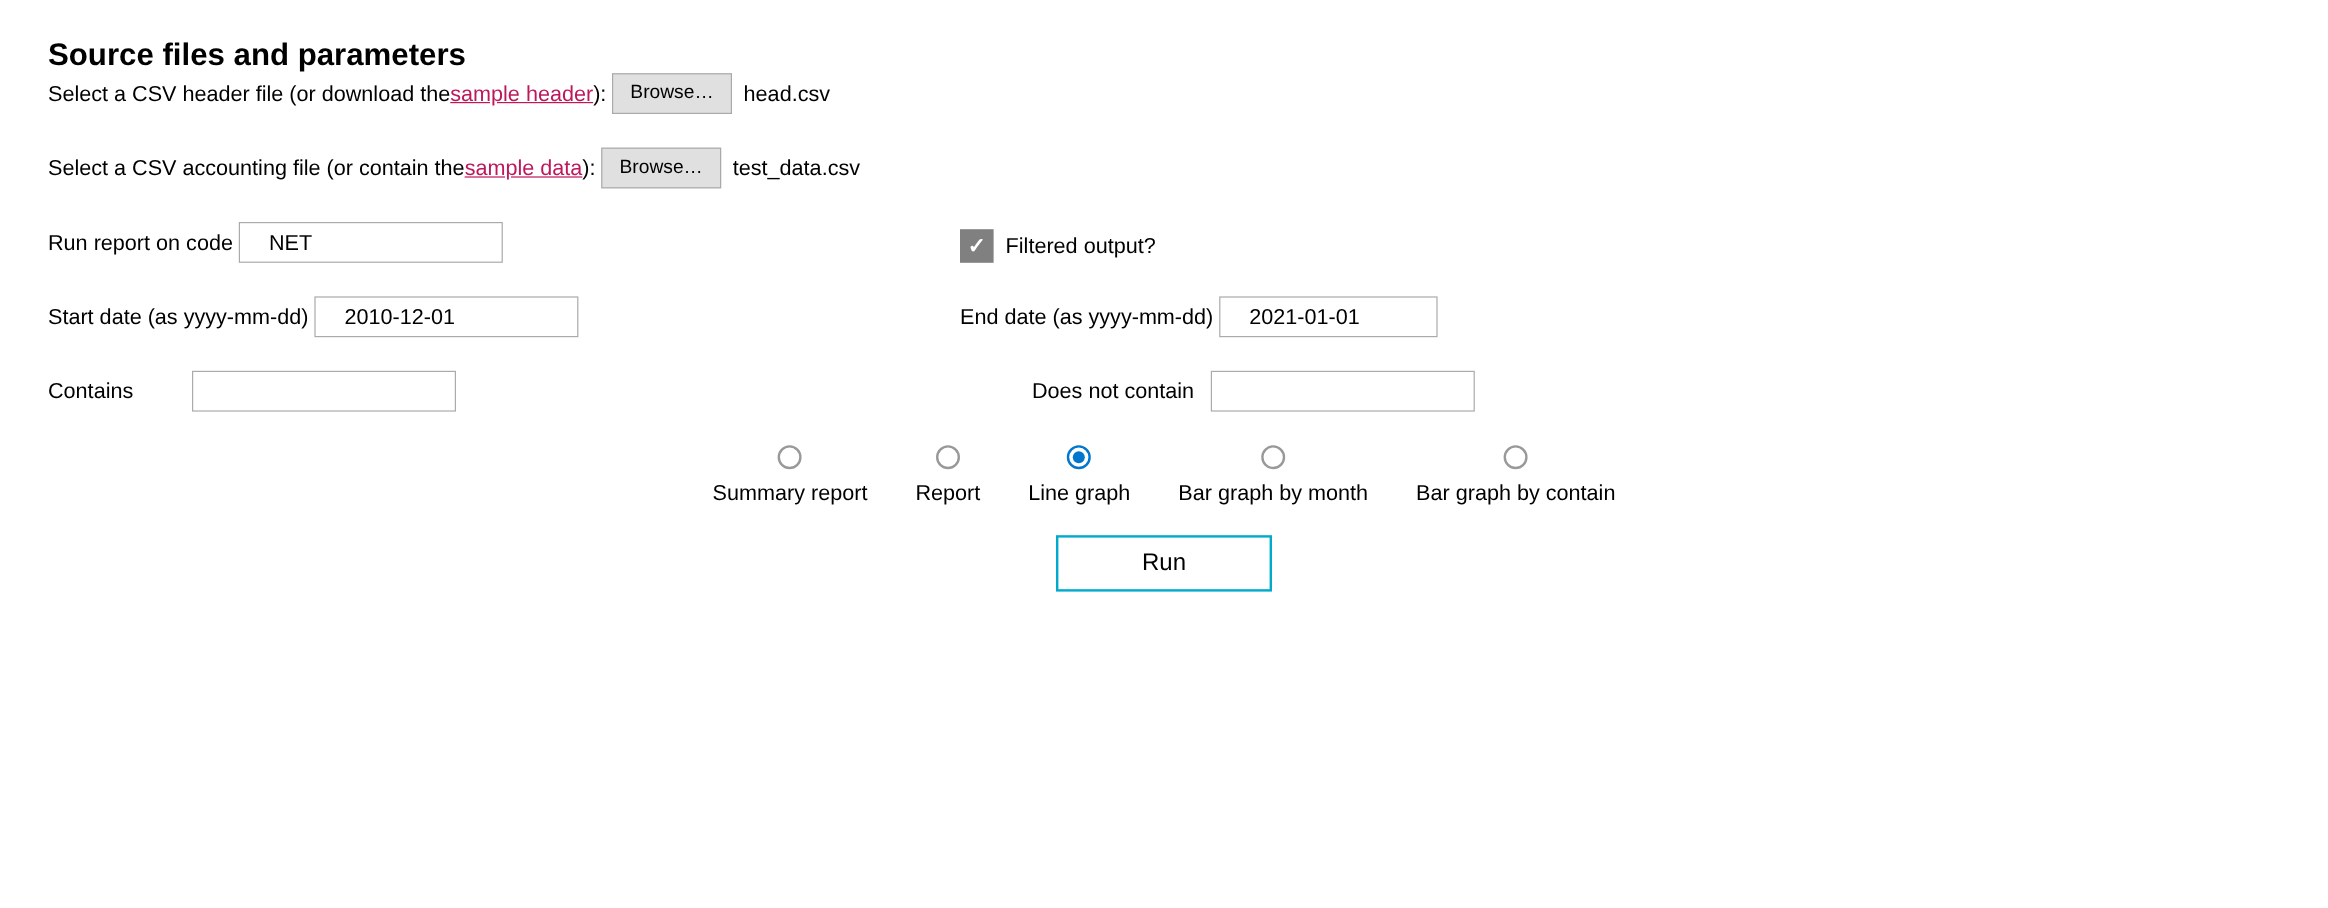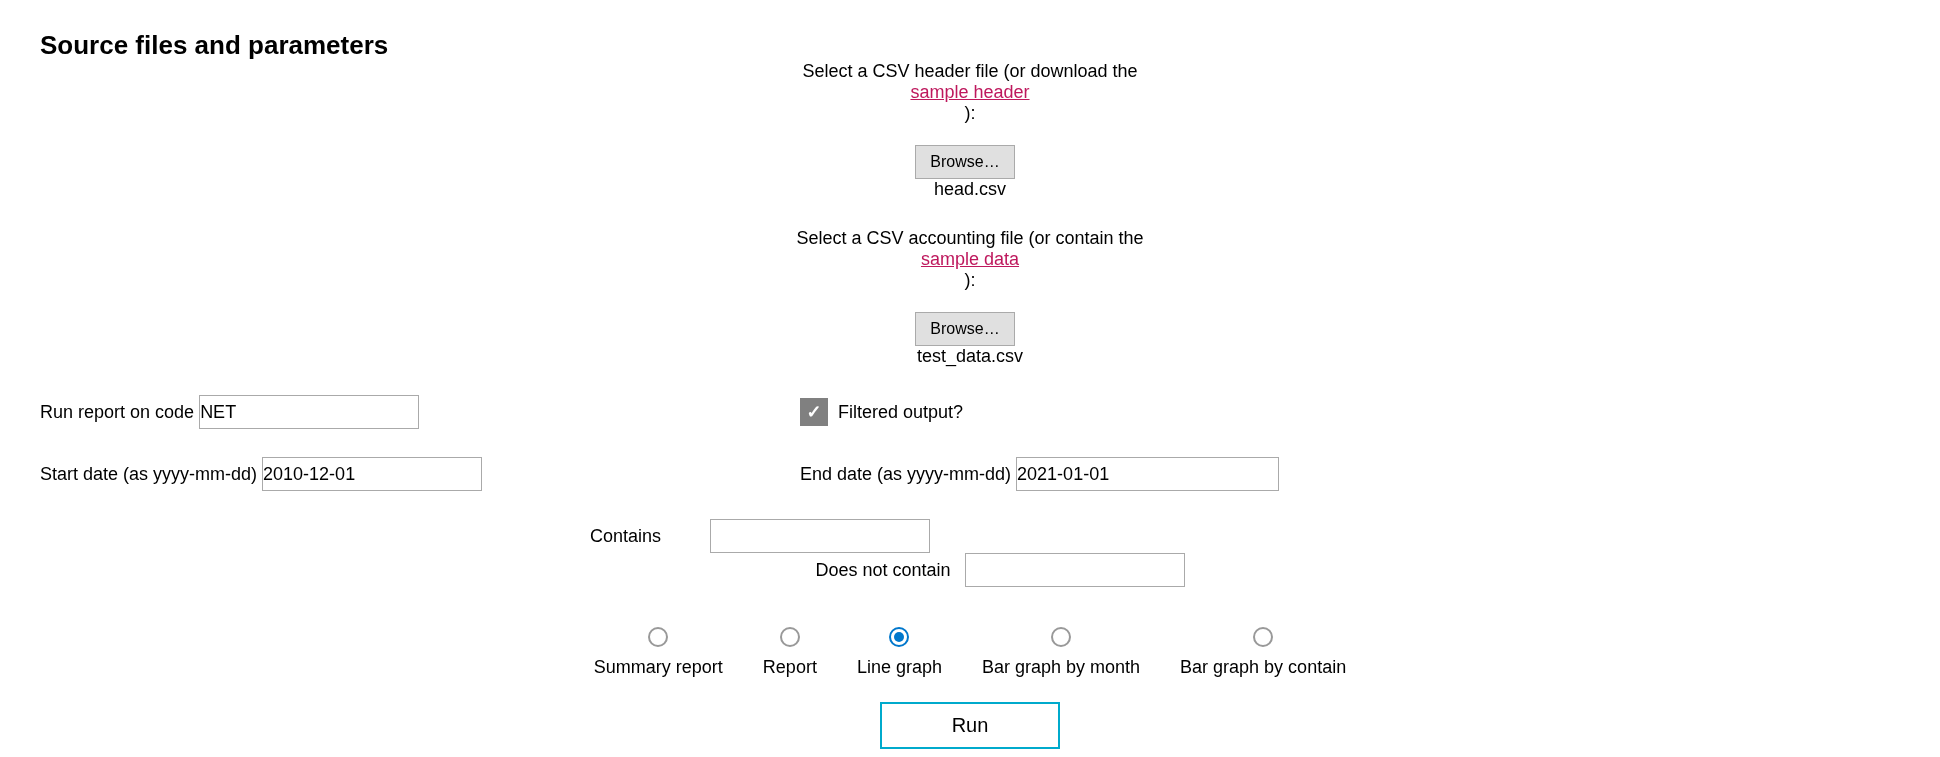--- a/index.html
+++ b/index.html
@@ -20,31 +20,30 @@
 
     h1 {
       font-size: 26px;
       font-weight: bold;
     }
 
     .row {
       display: flex;
       align-items: center;
       margin-bottom: 28px;
-      flex-direction: column;
     }
 
     a {
       color: #be185d;
       text-decoration: underline;
     }
 
     input[type="text"] {
       border: 1px solid #aaa;
-      padding: 4px 0;
+      padding: 4px 24px;
       font-size: 18px;
       height: 34px;
     }
 
     .browse-btn {
       background: #e0e0e0;
       border: 1px solid #aaa;
       padding: 4px 14px;
       font-size: 16px;
       cursor: pointer;
@@ -74,21 +73,21 @@
     }
 
     .checkbox-custom .checkmark {
       color: white;
       font-size: 18px;
       font-weight: bold;
     }
 
     .two-col-row {
       display: flex;
-      align-items: center;
+      align-items: flex-end;
       margin-bottom: 28px;
     }
 
     .col-left {
       display: flex;
       align-items: center;
       width: 760px;
     }
 
     .col-right {
@@ -144,22 +143,21 @@
       font-size: 20px;
       background: white;
       border: 2px solid #00aacc;
       cursor: pointer;
       color: #000;
     }
 
     .contains-row {
       display: flex;
       align-items: center;
-      margin-bottom: 40px;
-      flex-direction: column;
+      margin-bottom: 28px;
     }
 
     .contains-label {
       width: 120px;
     }
 
     .does-not-contain-label {
       margin-left: 60px;
       margin-right: 14px;
       white-space: nowrap;
@@ -204,21 +202,21 @@
 
 <div class="two-col-row">
   <div class="col-left">
     <span>Start date (as yyyy-mm-dd)</span>
     &nbsp;
     <input type="text" value="2010-12-01" style="width: 220px;">
   </div>
   <div class="col-right">
     <span>End date (as yyyy-mm-dd)</span>
     &nbsp;
-    <input type="text" value="2021-01-01" style="width: 263px;">
+    <input type="text" value="2021-01-01" style="width: 182px;">
   </div>
 </div>
 
 <div class="two-col-row contains-row">
   <div class="col-left" style="align-items:center;">
     <span class="contains-label">Contains</span>
     <input type="text" style="width: 220px;" value="">
   </div>
   <div class="col-right">
     <span class="does-not-contain-label">Does not contain</span>

